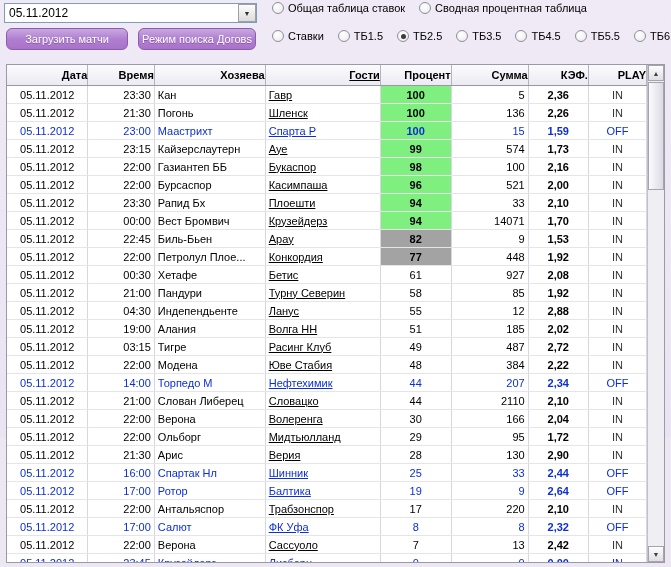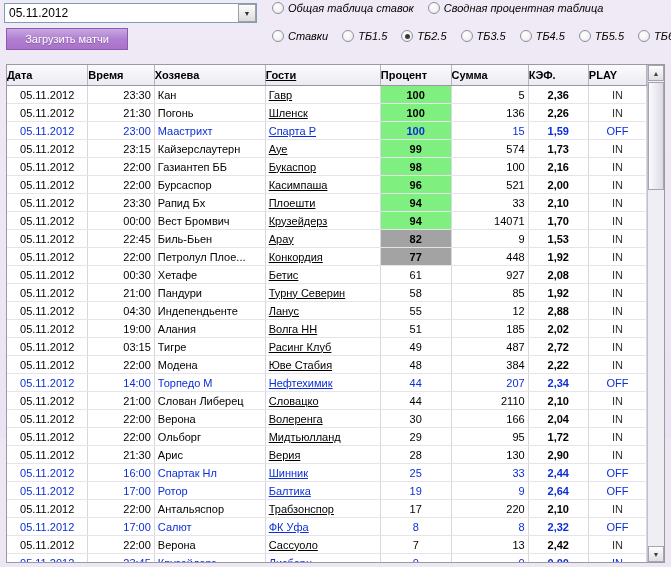--- a/index.html
+++ b/index.html
@@ -54,38 +54,37 @@
     align-items: center;
     justify-content: center;
     font-size: 7px;
     color: #303030;
   }
   .btn {
     position: absolute;
     height: 22px;
     background: linear-gradient(to bottom, #c9a8e0 0%, #b07fd0 50%, #a972c9 100%);
     border: 1px solid #8a5bb0;
-    border-radius: 0;
+    border-radius: 6px;
     color: #ffffff;
     font-size: 11px;
     display: flex;
     align-items: center;
     justify-content: center;
     box-sizing: border-box;
     text-shadow: 0 1px 0 rgba(0,0,0,0.25);
     cursor: pointer;
   }
   #btn-load { left: 6px; top: 28px; width: 122px; }
   #btn-search { left: 138px; top: 28px; width: 118px; }
 
   .radio-row {
     position: absolute;
     display: flex;
     align-items: center;
-    font-style: italic;
   }
   .radio {
     display: flex;
     align-items: center;
     margin-right: 14px;
     white-space: nowrap;
   }
   .radio .dot {
     width: 12px; height: 12px;
     border-radius: 50%;
@@ -125,21 +124,21 @@
     table-layout: fixed;
   }
   table.grid th {
     background: linear-gradient(to bottom, #fbfbfd 0%, #eceaf2 100%);
     border-right: 1px solid #b6b2c2;
     border-bottom: 1px solid #9a96a8;
     font-size: 11px;
     font-weight: bold;
     height: 20px;
     color: #000;
-    text-align: left;
+    text-align: right;
     padding: 0;
   }
   table.grid td {
     border-right: 1px solid #d9d6e0;
     border-bottom: 1px solid #e6e3ec;
     height: 18px;
     font-size: 11px;
     padding: 0 3px;
     white-space: nowrap;
     overflow: hidden;
@@ -195,20 +194,21 @@
 <div id="app">
 
   <div class="topbar">
 
     <div class="date-combo">
       <span class="val">05.11.2012</span>
       <span class="drop">▼</span>
     </div>
 
     <div class="btn" id="btn-load">Загрузить матчи</div>
+    <div class="btn" id="btn-search">Режим поиска Договs</div>
 
     <div class="radio-row" id="group-top">
         <div class="radio">
           <span class="dot"></span>
           <span class="lbl">Общая таблица ставок</span>
         </div>
         <div class="radio">
           <span class="dot"></span>
           <span class="lbl">Сводная процентная таблица</span>
         </div>

